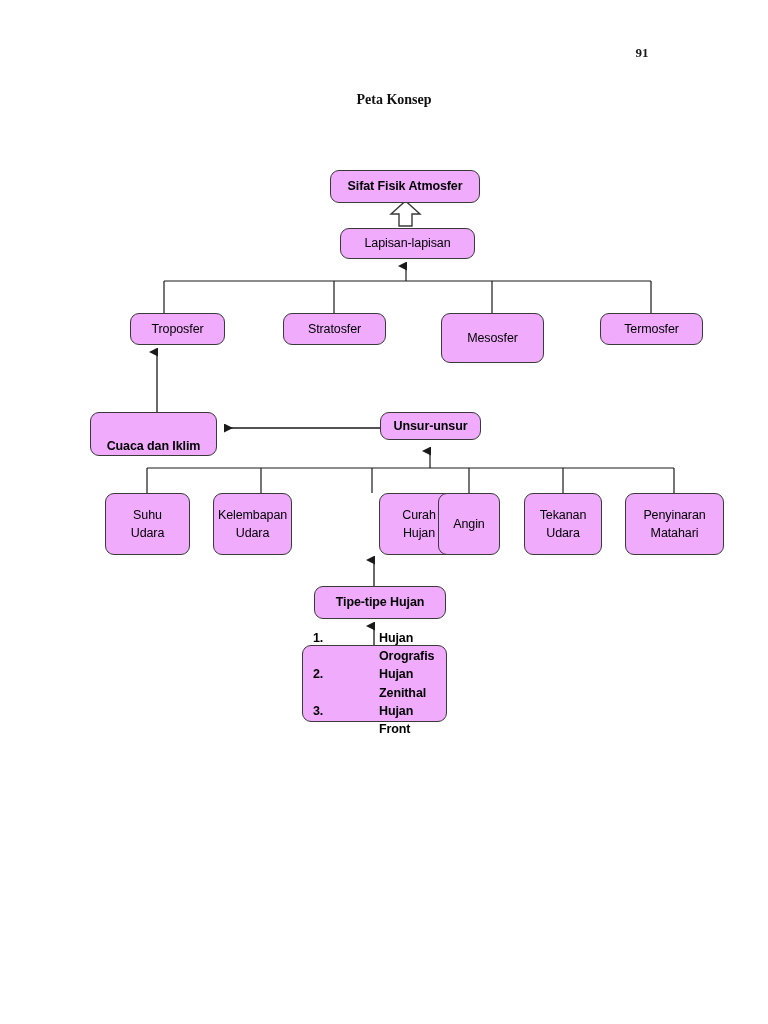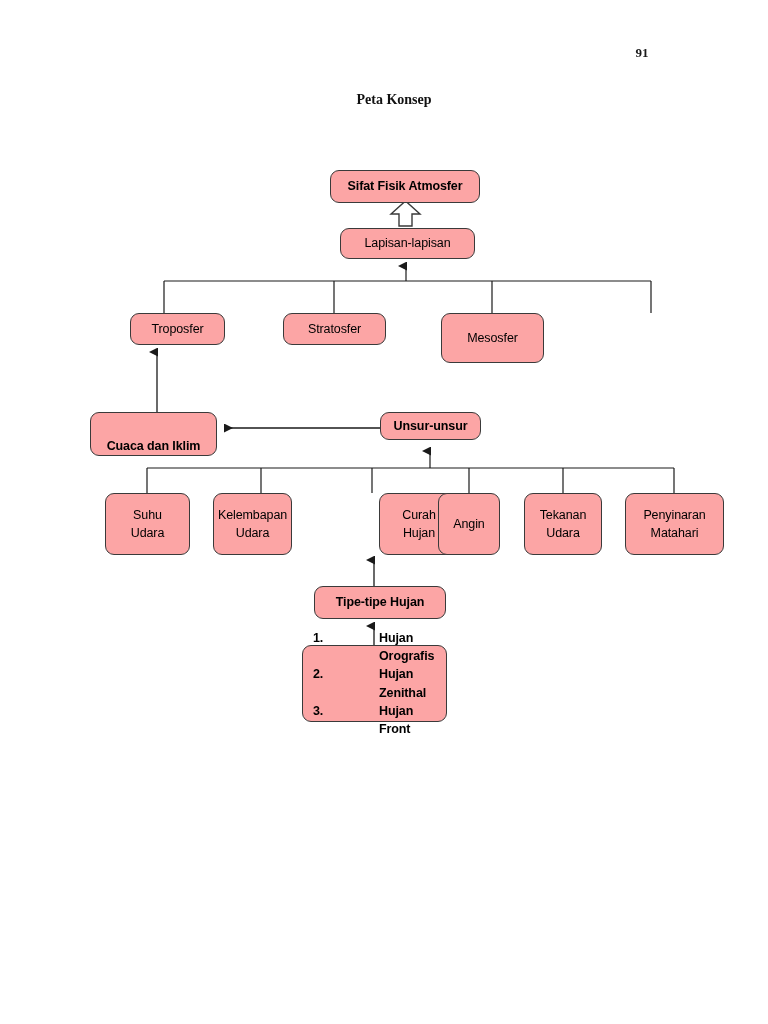--- a/index.html
+++ b/index.html
@@ -49,21 +49,21 @@
     top: 0;
     width: 768px;
     height: 1024px;
     pointer-events: none;
   }
   .node {
     position: absolute;
     box-sizing: border-box;
     border: 1.3px solid #3a3a3a;
     border-radius: 9px;
-    background: #fca5a5;
+    background: #f0abfc;
     display: flex;
     flex-direction: column;
     align-items: center;
     justify-content: center;
     text-align: center;
     font-size: 12.5px;
     line-height: 1.45;
     color: #000000;
     letter-spacing: -0.1px;
   }
@@ -155,20 +155,23 @@
   </div>
 
   <div class="node" style="left:130px; top:313px; width:95px; height:32px;">
     <span class="line">Troposfer</span>
   </div>
   <div class="node" style="left:283px; top:313px; width:103px; height:32px;">
     <span class="line">Stratosfer</span>
   </div>
   <div class="node" style="left:441px; top:313px; width:103px; height:50px;">
     <span class="line">Mesosfer</span>
+  </div>
+  <div class="node" style="left:600px; top:313px; width:103px; height:32px;">
+    <span class="line">Termosfer</span>
   </div>
 
   <div class="node bold" style="left:90px; top:412px; width:127px; height:44px;justify-content:flex-end;">
     <span class="line">Cuaca dan Iklim</span>
   </div>
   <div class="node bold" style="left:380px; top:412px; width:101px; height:28px;">
     <span class="line">Unsur-unsur</span>
   </div>
 
   <div class="node" style="left:105px; top:493px; width:85px; height:62px;">

